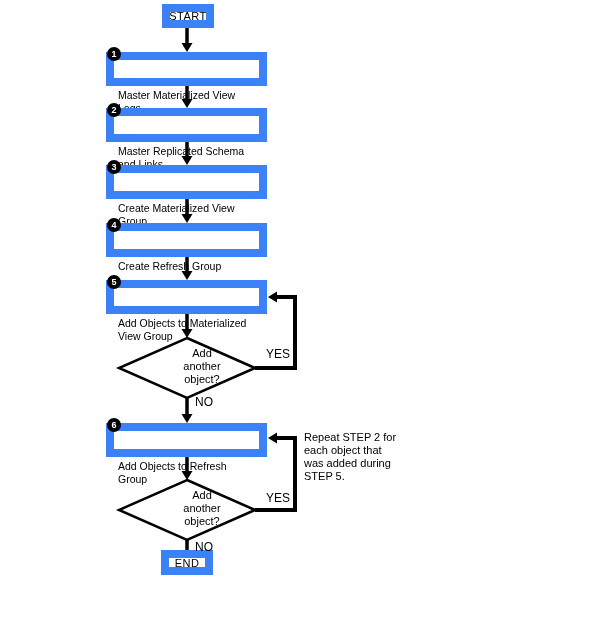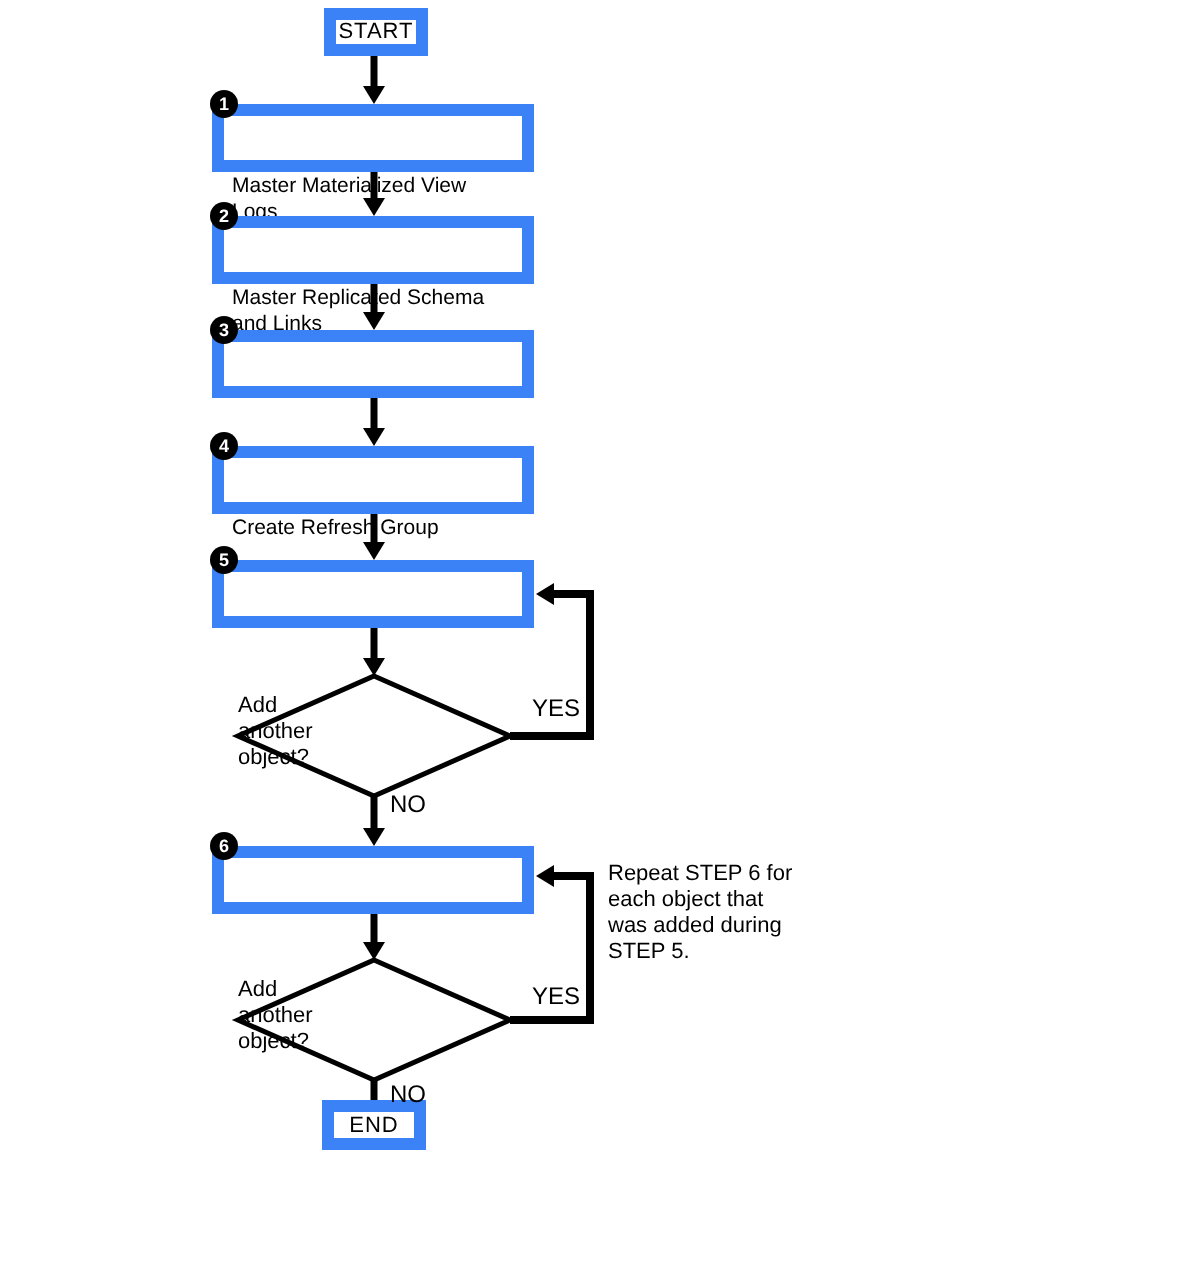--- a/index.html
+++ b/index.html
@@ -18,21 +18,21 @@
   }
   .stage svg {
     position: absolute;
     left: 0;
     top: 0;
   }
   .node {
     position: absolute;
     box-sizing: border-box;
     background: #ffffff;
-    border: 6px solid #3b82f6;
+    border: 8px solid #3b82f6;
   }
   .terminal {
     width: 52px;
     display: flex;
     align-items: center;
     justify-content: center;
     font-size: 11px;
     letter-spacing: 0.5px;
   }
   .start { left: 162px; top: 4px;  height: 24px; }
@@ -61,22 +61,23 @@
     border-radius: 50%;
     background: #000000;
     color: #ffffff;
     font-size: 9px;
     font-weight: bold;
     line-height: 14px;
     text-align: center;
   }
   .diamond-label {
     position: absolute;
-    left: 119px;
+    left: 134px;
     width: 136px;
+    text-align: center;
     font-size: 11px;
     line-height: 13px;
     white-space: pre-line;
   }
   .dl1 { top: 347px; }
   .dl2 { top: 489px; }
   .edge-label {
     position: absolute;
     font-size: 12px;
     line-height: 12px;
@@ -166,42 +167,46 @@
     <span>Master Materialized View Logs
 at Master</span>
   </div>
   <div class="node step step2">
     <span class="badge">2</span>
     <span>Master Replicated Schema
 and Links</span>
   </div>
   <div class="node step step3">
     <span class="badge">3</span>
+    <span>Create Materialized View Group</span>
   </div>
   <div class="node step step4">
     <span class="badge">4</span>
     <span>Create Refresh Group</span>
   </div>
   <div class="node step step5">
     <span class="badge">5</span>
+    <span>Add Objects to Materialized
+View Group</span>
   </div>
   <div class="node step step6">
     <span class="badge">6</span>
+    <span>Add Objects to Refresh Group</span>
   </div>
 
   <div class="diamond-label dl1">Add
 another
 object?</div>
   <div class="diamond-label dl2">Add
 another
 object?</div>
 
   <div class="edge-label yes1">YES</div>
   <div class="edge-label no1">NO</div>
   <div class="edge-label yes2">YES</div>
   <div class="edge-label no2">NO</div>
 
-  <div class="note">Repeat STEP 6 for
+  <div class="note">Repeat STEP 2 for
 each object that
 was added during
 STEP 5.</div>
 
 </div>
 
 </body></html>

